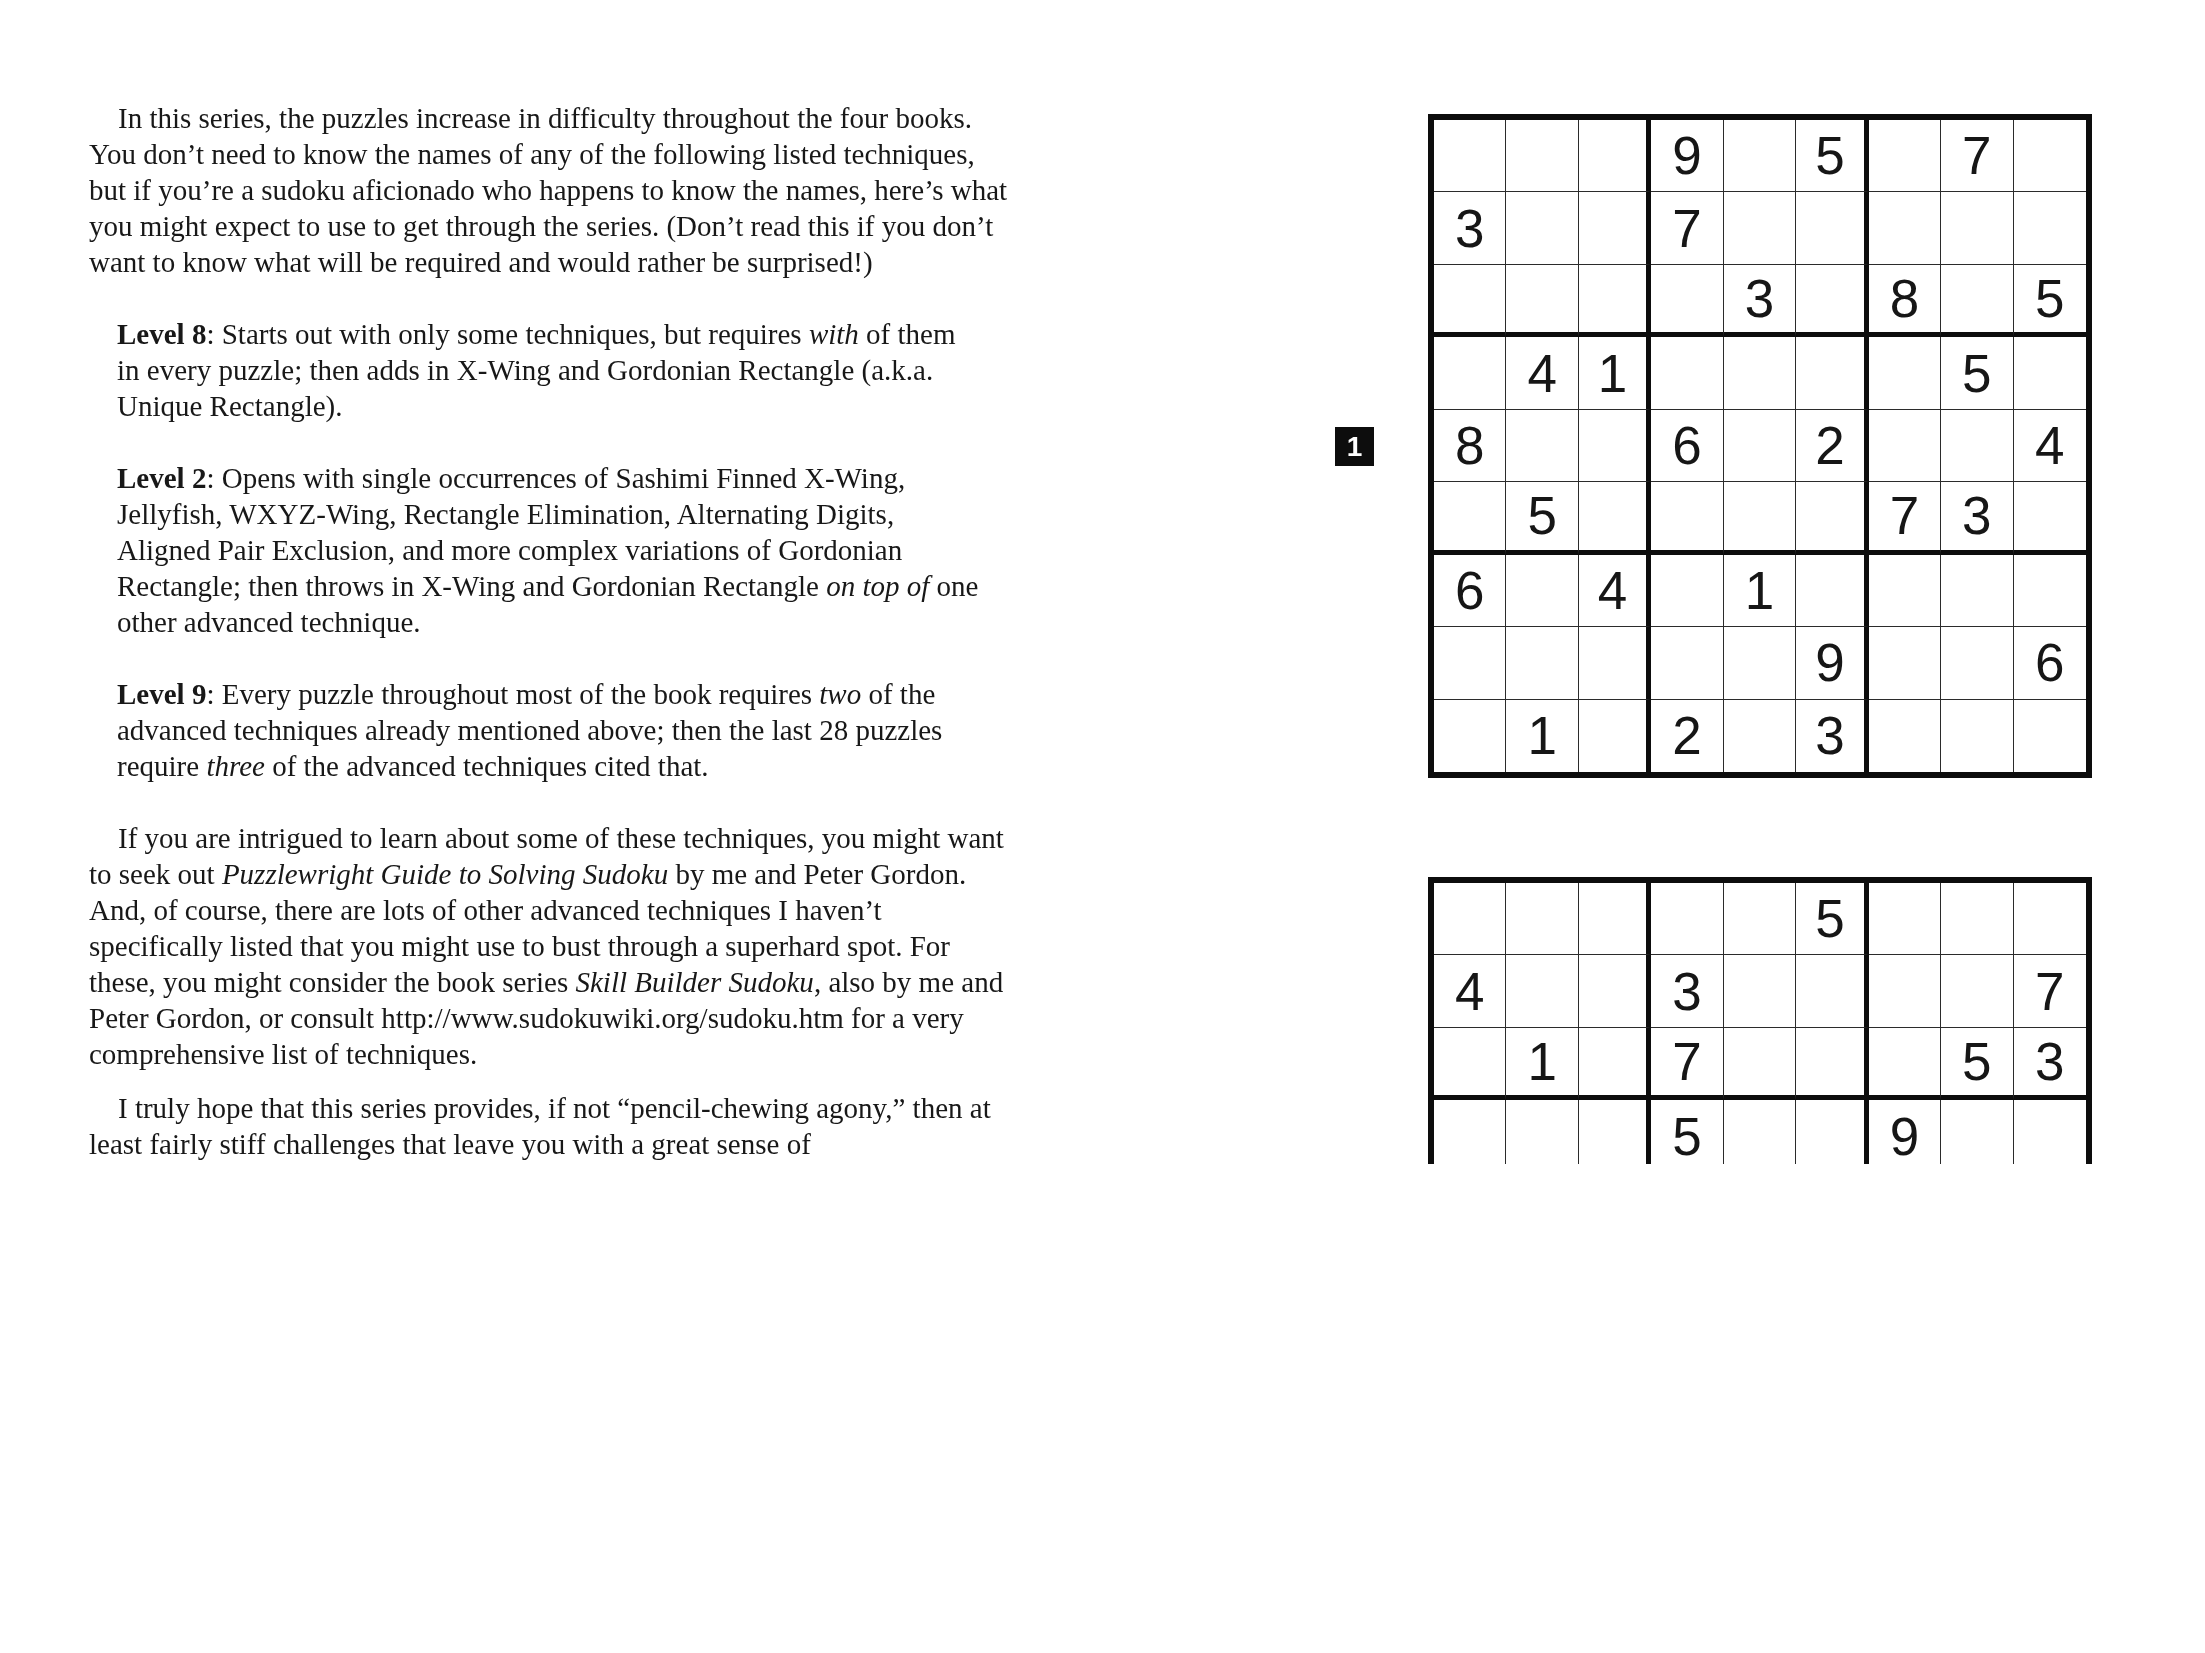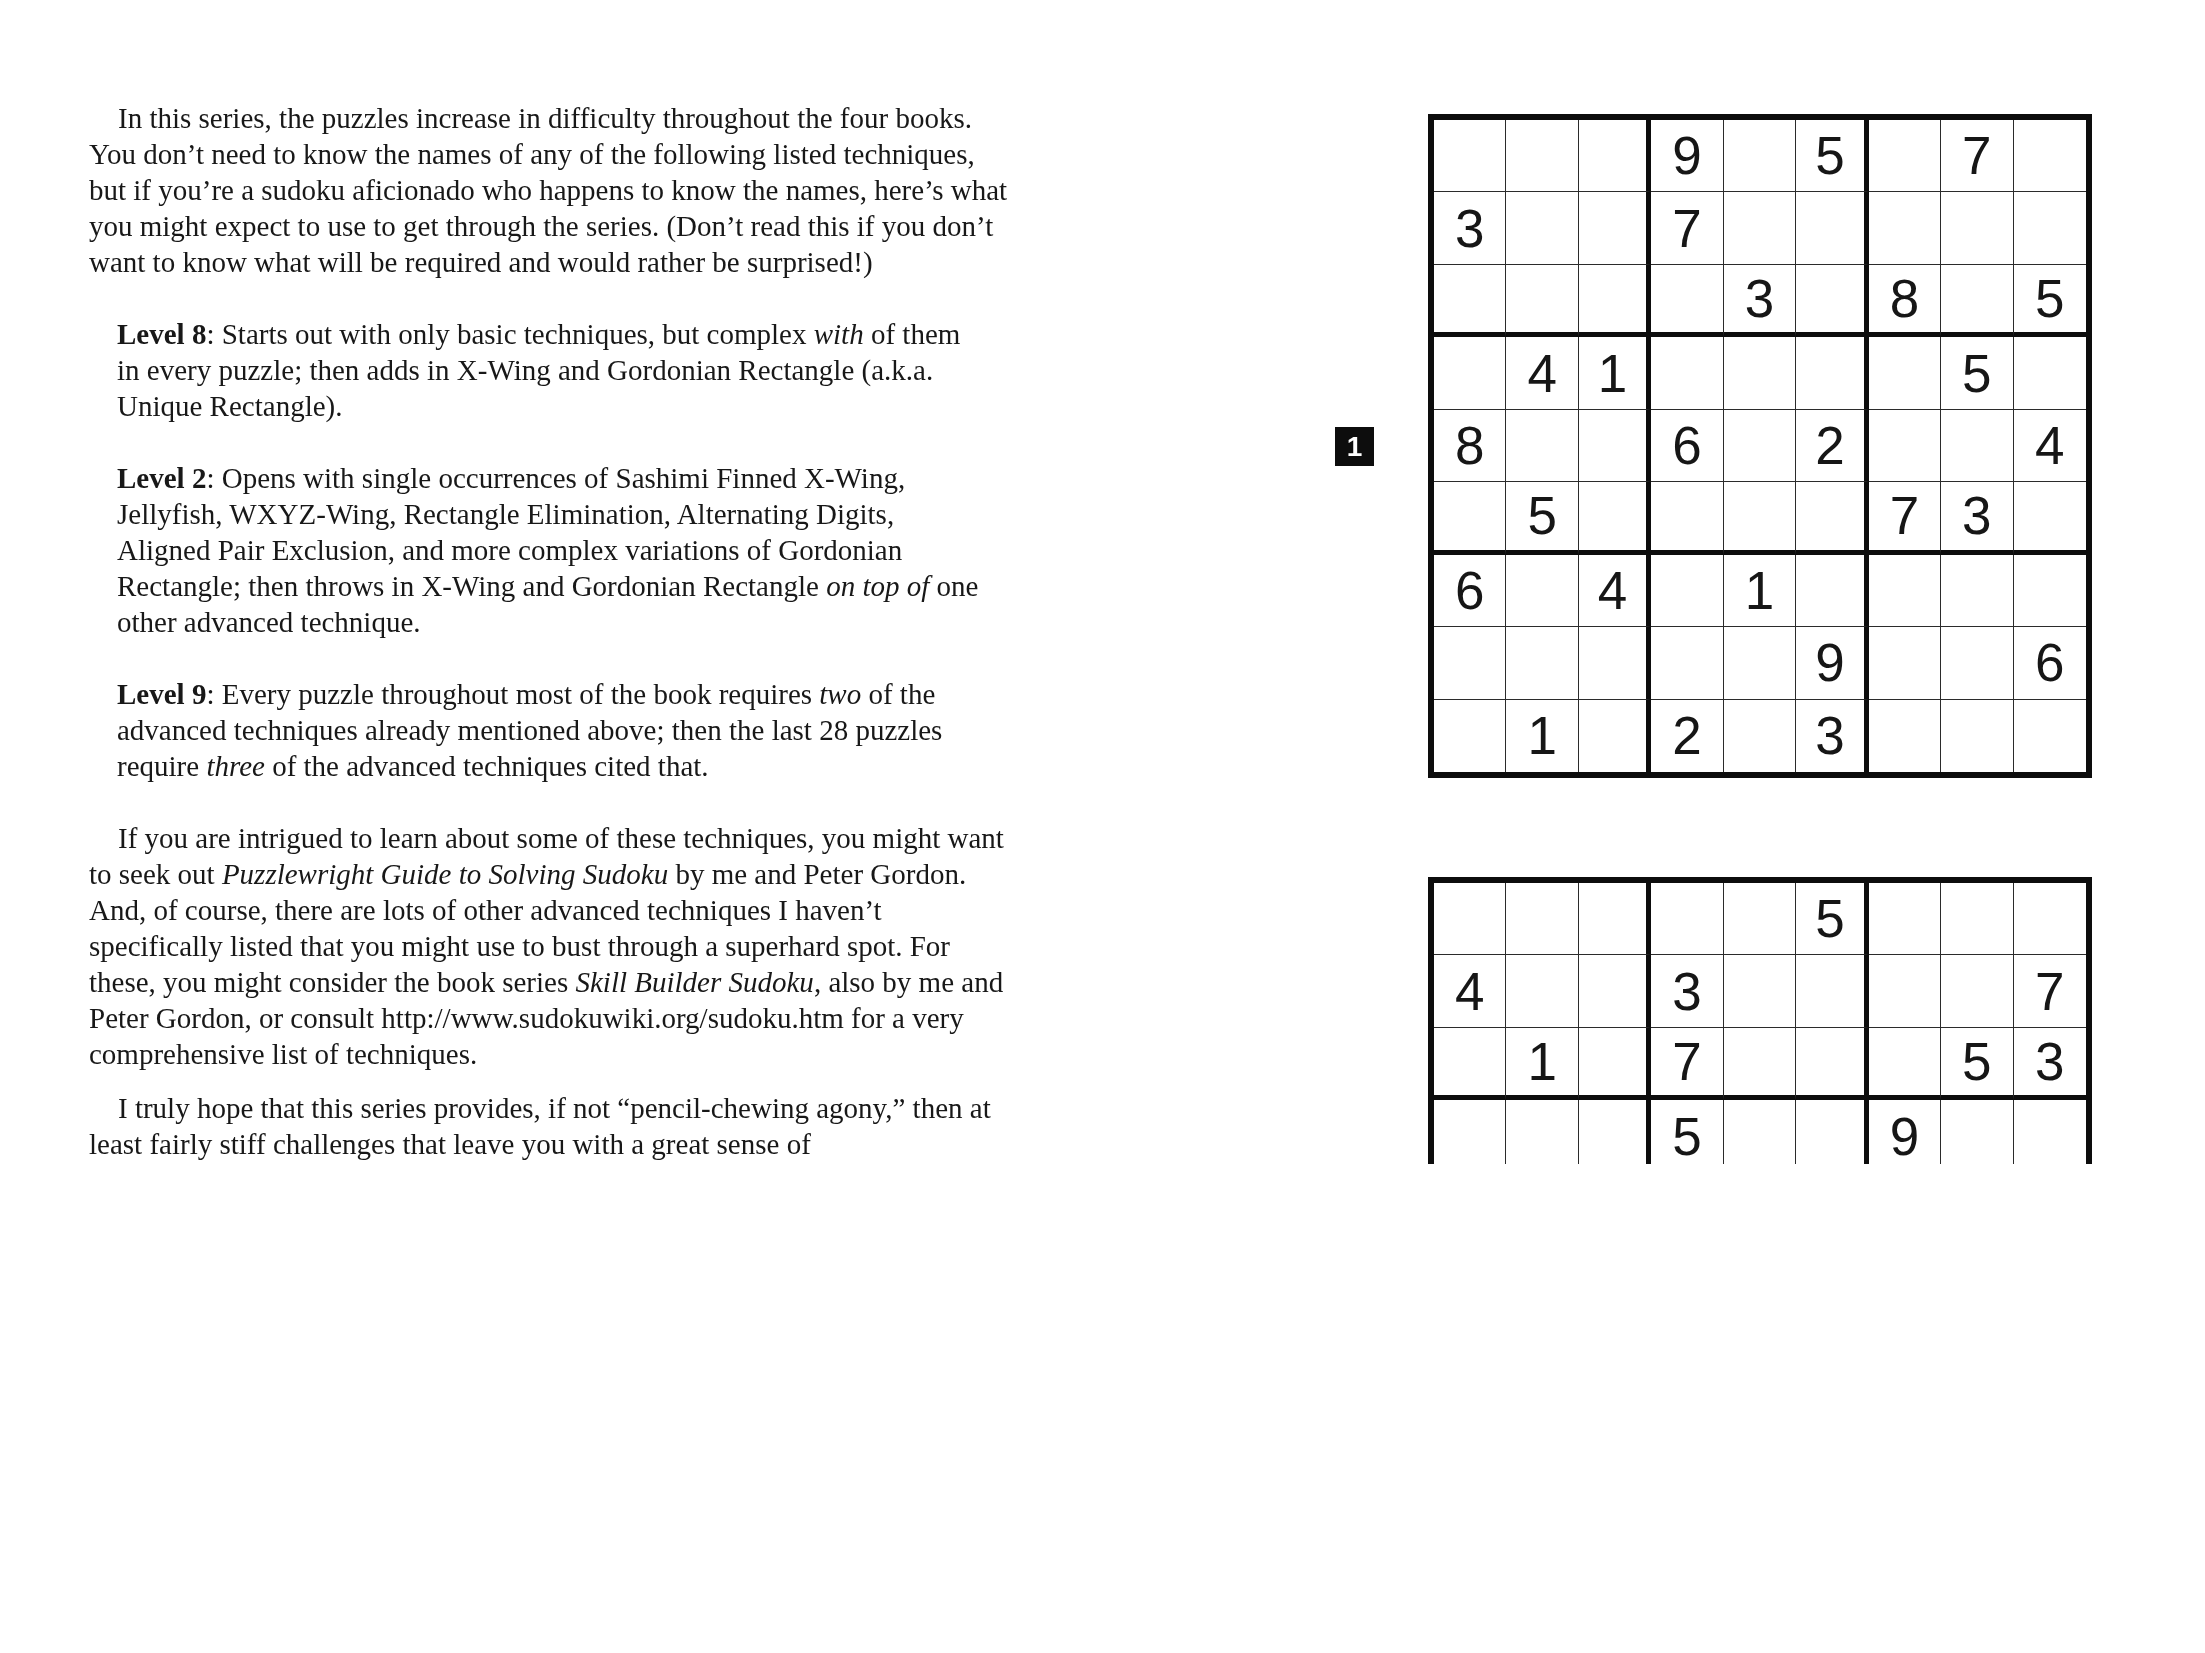--- a/index.html
+++ b/index.html
@@ -102,21 +102,21 @@
 </style>
 </head>
 <body>
 
 <div id="spread">
 
   <div id="text-block">
 
     <p class="para indent">In this series, the puzzles increase in difficulty throughout the four books. You don’t need to know the names of any of the following listed techniques, but if you’re a sudoku aficionado who happens to know the names, here’s what you might expect to use to get through the series. (Don’t read this if you don’t want to know what will be required and would rather be surprised!)</p>
 
-    <p class="para level"><b>Level 8</b><span>: Starts out with only basic techniques, but complex </span><i>with</i><span> of them in every puzzle; then adds in X-Wing and Gordonian Rectangle (a.k.a. Unique Rectangle).</span></p>
+    <p class="para level"><b>Level 8</b><span>: Starts out with only some techniques, but requires </span><i>with</i><span> of them in every puzzle; then adds in X-Wing and Gordonian Rectangle (a.k.a. Unique Rectangle).</span></p>
 
 
     <p class="para level"><b>Level 2</b><span>: Opens with single occurrences of Sashimi Finned X-Wing, Jellyfish, WXYZ-Wing, Rectangle Elimination, Alternating Digits, Aligned Pair Exclusion, and more complex variations of Gordonian Rectangle; then throws in X-Wing and Gordonian Rectangle </span><i>on top of</i><span> one other advanced technique.</span></p>
 
     <p class="para level"><b>Level 9</b><span>: Every puzzle throughout most of the book requires </span><i>two</i><span> of the advanced techniques already mentioned above; then the last 28 puzzles require </span><i>three</i><span> of the advanced techniques cited that.</span></p>
 
     <p class="para indent"><span>If you are intrigued to learn about some of these techniques, you might want to seek out </span><i>Puzzlewright Guide to Solving Sudoku</i><span> by me and Peter Gordon. And, of course, there are lots of other advanced techniques I haven’t specifically listed that you might use to bust through a superhard spot. For these, you might consider the book series </span><i>Skill Builder Sudoku</i><span>, also by me and Peter Gordon, or consult http://www.sudokuwiki.org/sudoku.htm for a very comprehensive list of techniques.</span></p>
 
     <p class="para indent no-gap">I truly hope that this series provides, if not “pencil-chewing agony,” then at least fairly stiff challenges that leave you with a great sense of accomplishment. Good luck!</p>
 

